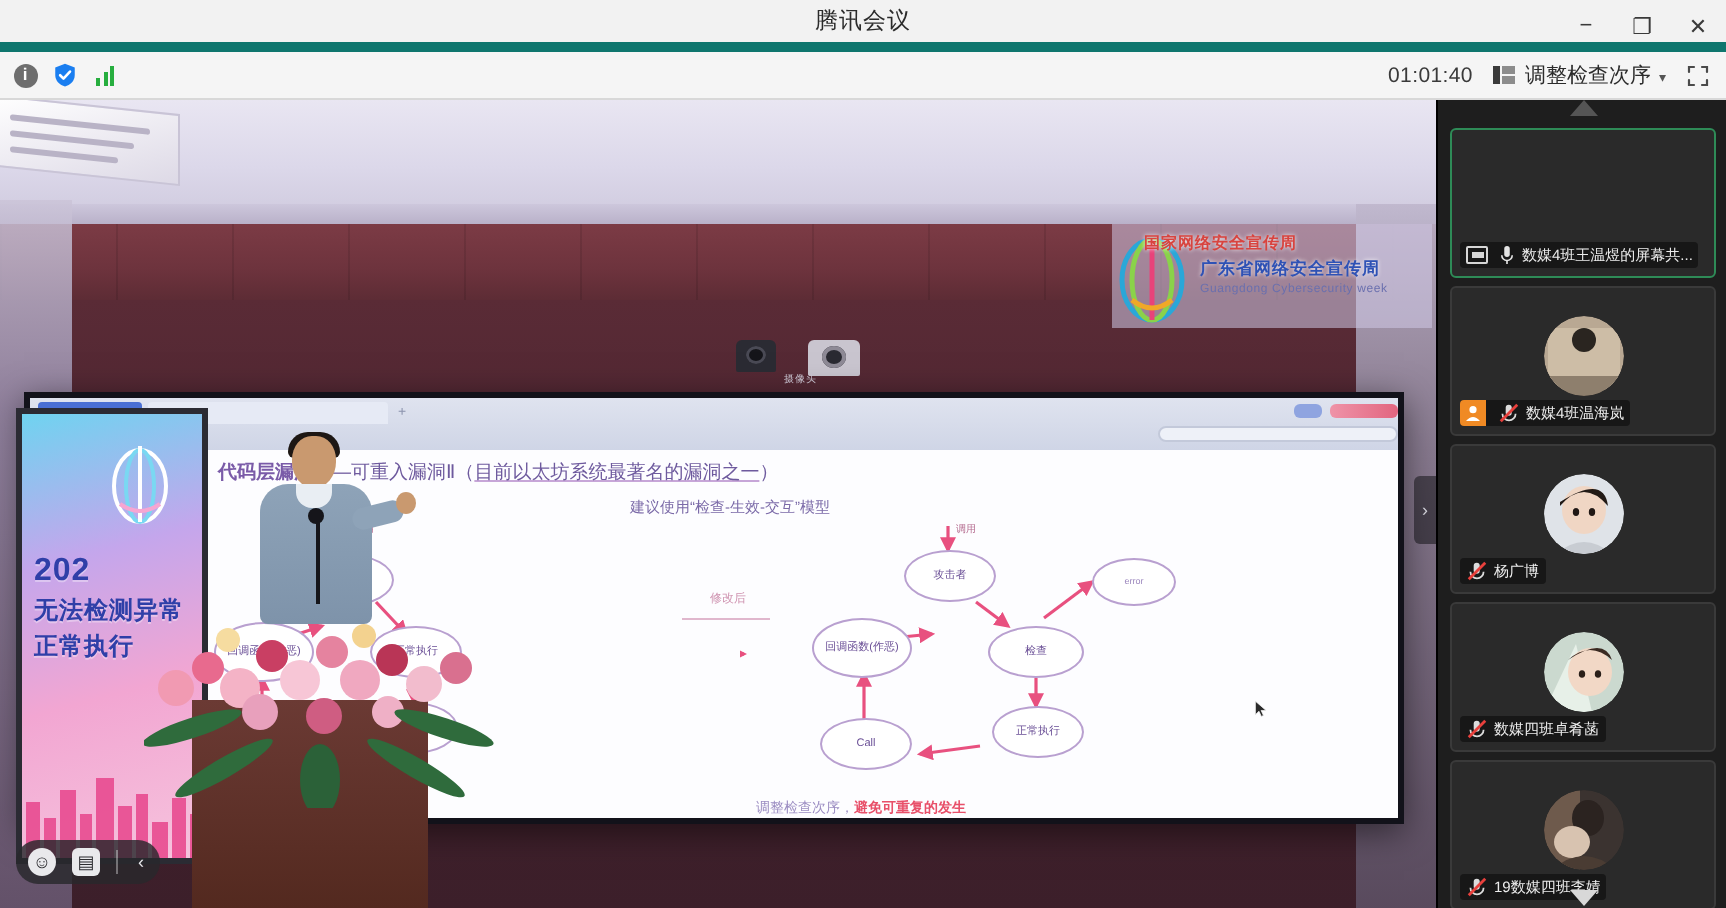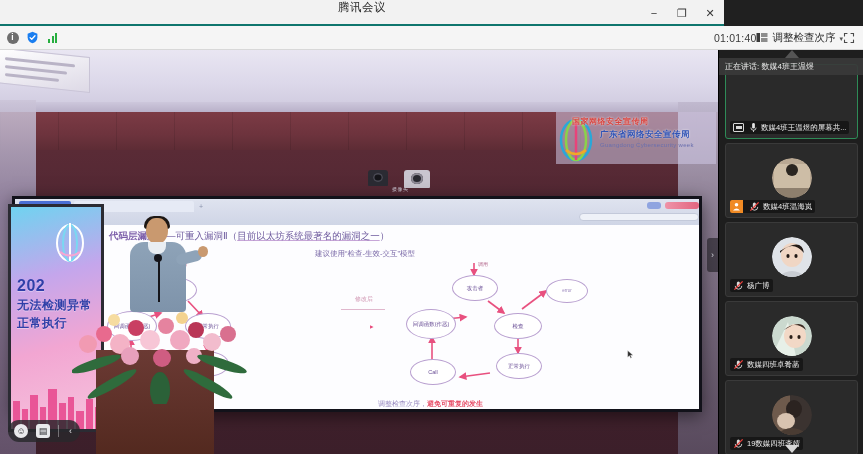--- a/index.html
+++ b/index.html
@@ -11,24 +11,24 @@
   }
   .app {
     position: relative;
     width: 863px; height: 454px;
     background: #202020;
   }
 
   
   .titlebar {
     position: absolute; top: 0; left: 0;
-    width: 724px; height: 26px;
+    width: 863px; height: 26px;
     background: #f2f2f2;
-    border-bottom: 2px solid #0f766e;
-    display: flex; align-items: flex-start; justify-content: center;
+    border-bottom: 5px solid #0f766e;
+    display: flex; align-items: center; justify-content: center;
   }
   .titlebar-title {
     font-size: 11.5px; color: #2b2b2b; letter-spacing: .5px;
   }
   .win-controls {
     position: absolute; right: 0; top: 0; height: 26px;
     display: flex; align-items: center;
   }
   .win-btn {
     width: 28px; height: 26px;
@@ -58,21 +58,21 @@
   }
   .ic-shield { width: 13px; height: 13px; display:block; }
   .ic-signal { display: flex; align-items: flex-end; gap: 1.2px; height: 11px; }
   .ic-signal i { width: 2px; background: #27ae3f; display: block; }
   .ic-signal i:nth-child(1){ height: 4px; }
   .ic-signal i:nth-child(2){ height: 7px; }
   .ic-signal i:nth-child(3){ height: 10px; }
 
   .tb-right {
     margin-left: auto; display: flex; align-items: center;
-    padding-right: 8px;
+    gap: 10px; padding-right: 8px;
   }
   .timer {
     font-size: 10.5px; color: #3a3a3a;
     font-family: "Liberation Sans", sans-serif;
     letter-spacing: .2px;
   }
   .viewmode {
     display: flex; align-items: center; gap: 4px;
     font-size: 10.5px; color: #2b2b2b;
   }
@@ -723,23 +723,20 @@
       <div class="fb-icon">▤</div>
       <div class="fb-div"></div>
       <div class="fb-arrow">‹</div>
     </div>
 
     <div class="stage-handle">›</div>
   </div>
 
   <div class="filmstrip">
     <div class="scroll-up"></div>
-    <div class="speaking-bar">
-      <span>正在讲话: 数媒4班王温煜</span>
-    </div>
 
     <div class="tiles">
 
       <div class="tile active">
         <div class="tile-label">
           <span class="ic-share"></span>
           <svg class="ic-mic" viewBox="0 0 12 16" aria-hidden="true">
             <rect x="4" y="1.5" width="4" height="8" rx="2" fill="#e4e4e4"></rect>
             <path d="M2.2 8.2 a3.8 3.8 0 0 0 7.6 0" stroke="#e4e4e4" stroke-width="1.2" fill="none"></path>
             <path d="M6 12 L6 14.5" stroke="#e4e4e4" stroke-width="1.2"></path>

